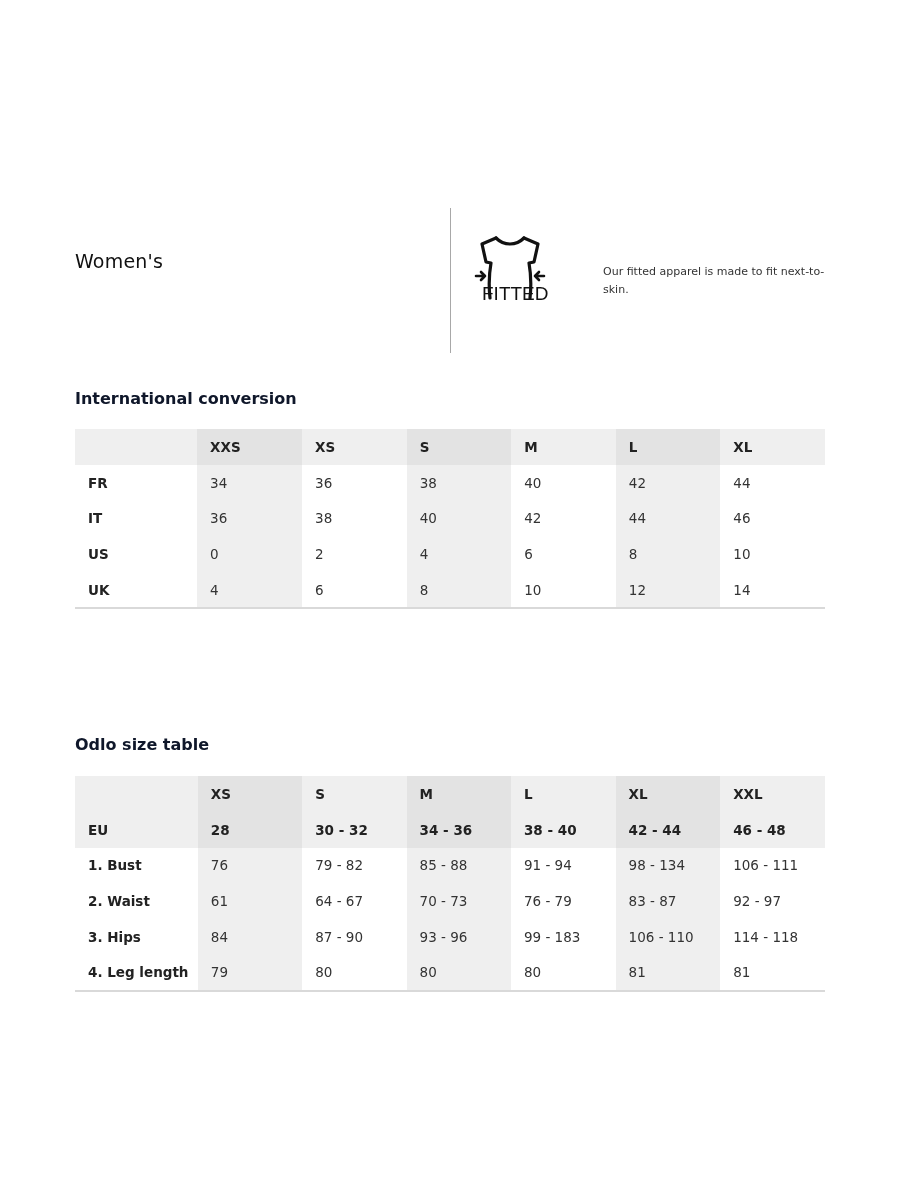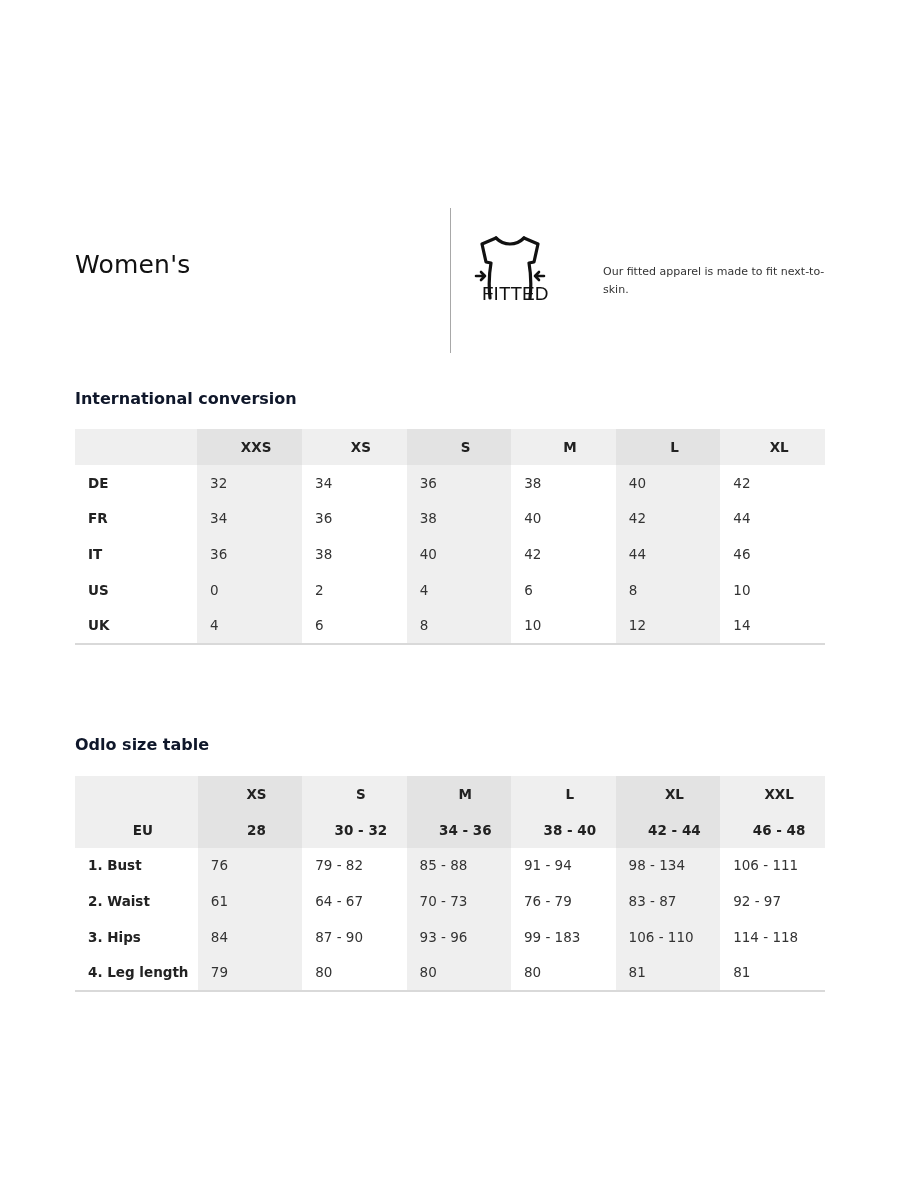--- a/index.html
+++ b/index.html
@@ -1,35 +1,35 @@
 <!DOCTYPE html>
 <html><head>
 <meta charset="utf-8">
 <style>
   * { box-sizing: border-box; margin: 0; padding: 0; }
   html, body { width: 900px; height: 1200px; background: #ffffff; overflow: hidden; }
   body { position: relative; font-family: "DejaVu Sans", "Liberation Sans", sans-serif; color: #1a1a1a; }
 
-  .page-title { position: absolute; left: 75px; top: 250px; font-size: 25px; font-weight: 400; letter-spacing: 0.2px; color: #111; }
+  .page-title { position: absolute; left: 75px; top: 250px; font-size: 19px; font-weight: 400; letter-spacing: 0.2px; color: #111; }
   .divider-v { position: absolute; left: 450px; top: 208px; width: 1px; height: 145px; background: #a8a8a8; }
 
   .fit-icon-wrap { position: absolute; left: 474px; top: 232px; width: 76px; height: 92px; }
   .fit-icon-wrap svg { position: absolute; left: 0; top: 0; }
   .fit-label { position: absolute; left: 482px; top: 283px; font-family: "Liberation Sans", sans-serif; font-size: 19px; font-weight: 400; color: #111; letter-spacing: 0; }
   .fit-desc { position: absolute; left: 603px; top: 263px; width: 230px; font-size: 11px; line-height: 18px; color: #333; }
 
   .section-title { position: absolute; left: 75px; font-size: 16px; color: #0f172a; }
   .sec1-title { top: 389px; }
   .sec2-title { top: 735px; }
 
   .size-table { position: absolute; left: 75px; width: 750px; border-collapse: collapse; }
   .size-table td { height: 35.8px; font-size: 13.5px; color: #333; padding-left: 13px; vertical-align: middle; }
   .size-table td.rowhead { width: 125px; font-weight: 700; color: #222; }
   .size-table td.col { width: 107px; }
-  .size-table tr.hdr td { font-weight: 700; color: #222; text-align: center; }
+  .size-table tr.hdr td { font-weight: 700; color: #222; }
   .size-table tr.hdr td.rowhead { }
   .size-table tr.hdr td { background: #efefef; }
   .size-table tr.hdr td.col-odd { background: #e3e3e3; }
   .size-table td.col-odd { background: #efefef; }
   .size-table tr:last-child td { border-bottom: 2px solid #d9d9d9; }
 
   .t1 { top: 429px; }
   .t2 { top: 776px; }
 </style>
 </head>
@@ -55,29 +55,20 @@
 <table class="size-table t1">
   <tbody>
       <tr class="hdr">
     <td class="rowhead"></td>
     <td class="col col-odd">XXS</td>
     <td class="col">XS</td>
     <td class="col col-odd">S</td>
     <td class="col">M</td>
     <td class="col col-odd">L</td>
     <td class="col">XL</td>
-  </tr>
-  <tr>
-    <td class="rowhead">DE</td>
-    <td class="col col-odd">32</td>
-    <td class="col">34</td>
-    <td class="col col-odd">36</td>
-    <td class="col">38</td>
-    <td class="col col-odd">40</td>
-    <td class="col">42</td>
   </tr>
   <tr>
     <td class="rowhead">FR</td>
     <td class="col col-odd">34</td>
     <td class="col">36</td>
     <td class="col col-odd">38</td>
     <td class="col">40</td>
     <td class="col col-odd">42</td>
     <td class="col">44</td>
   </tr>

